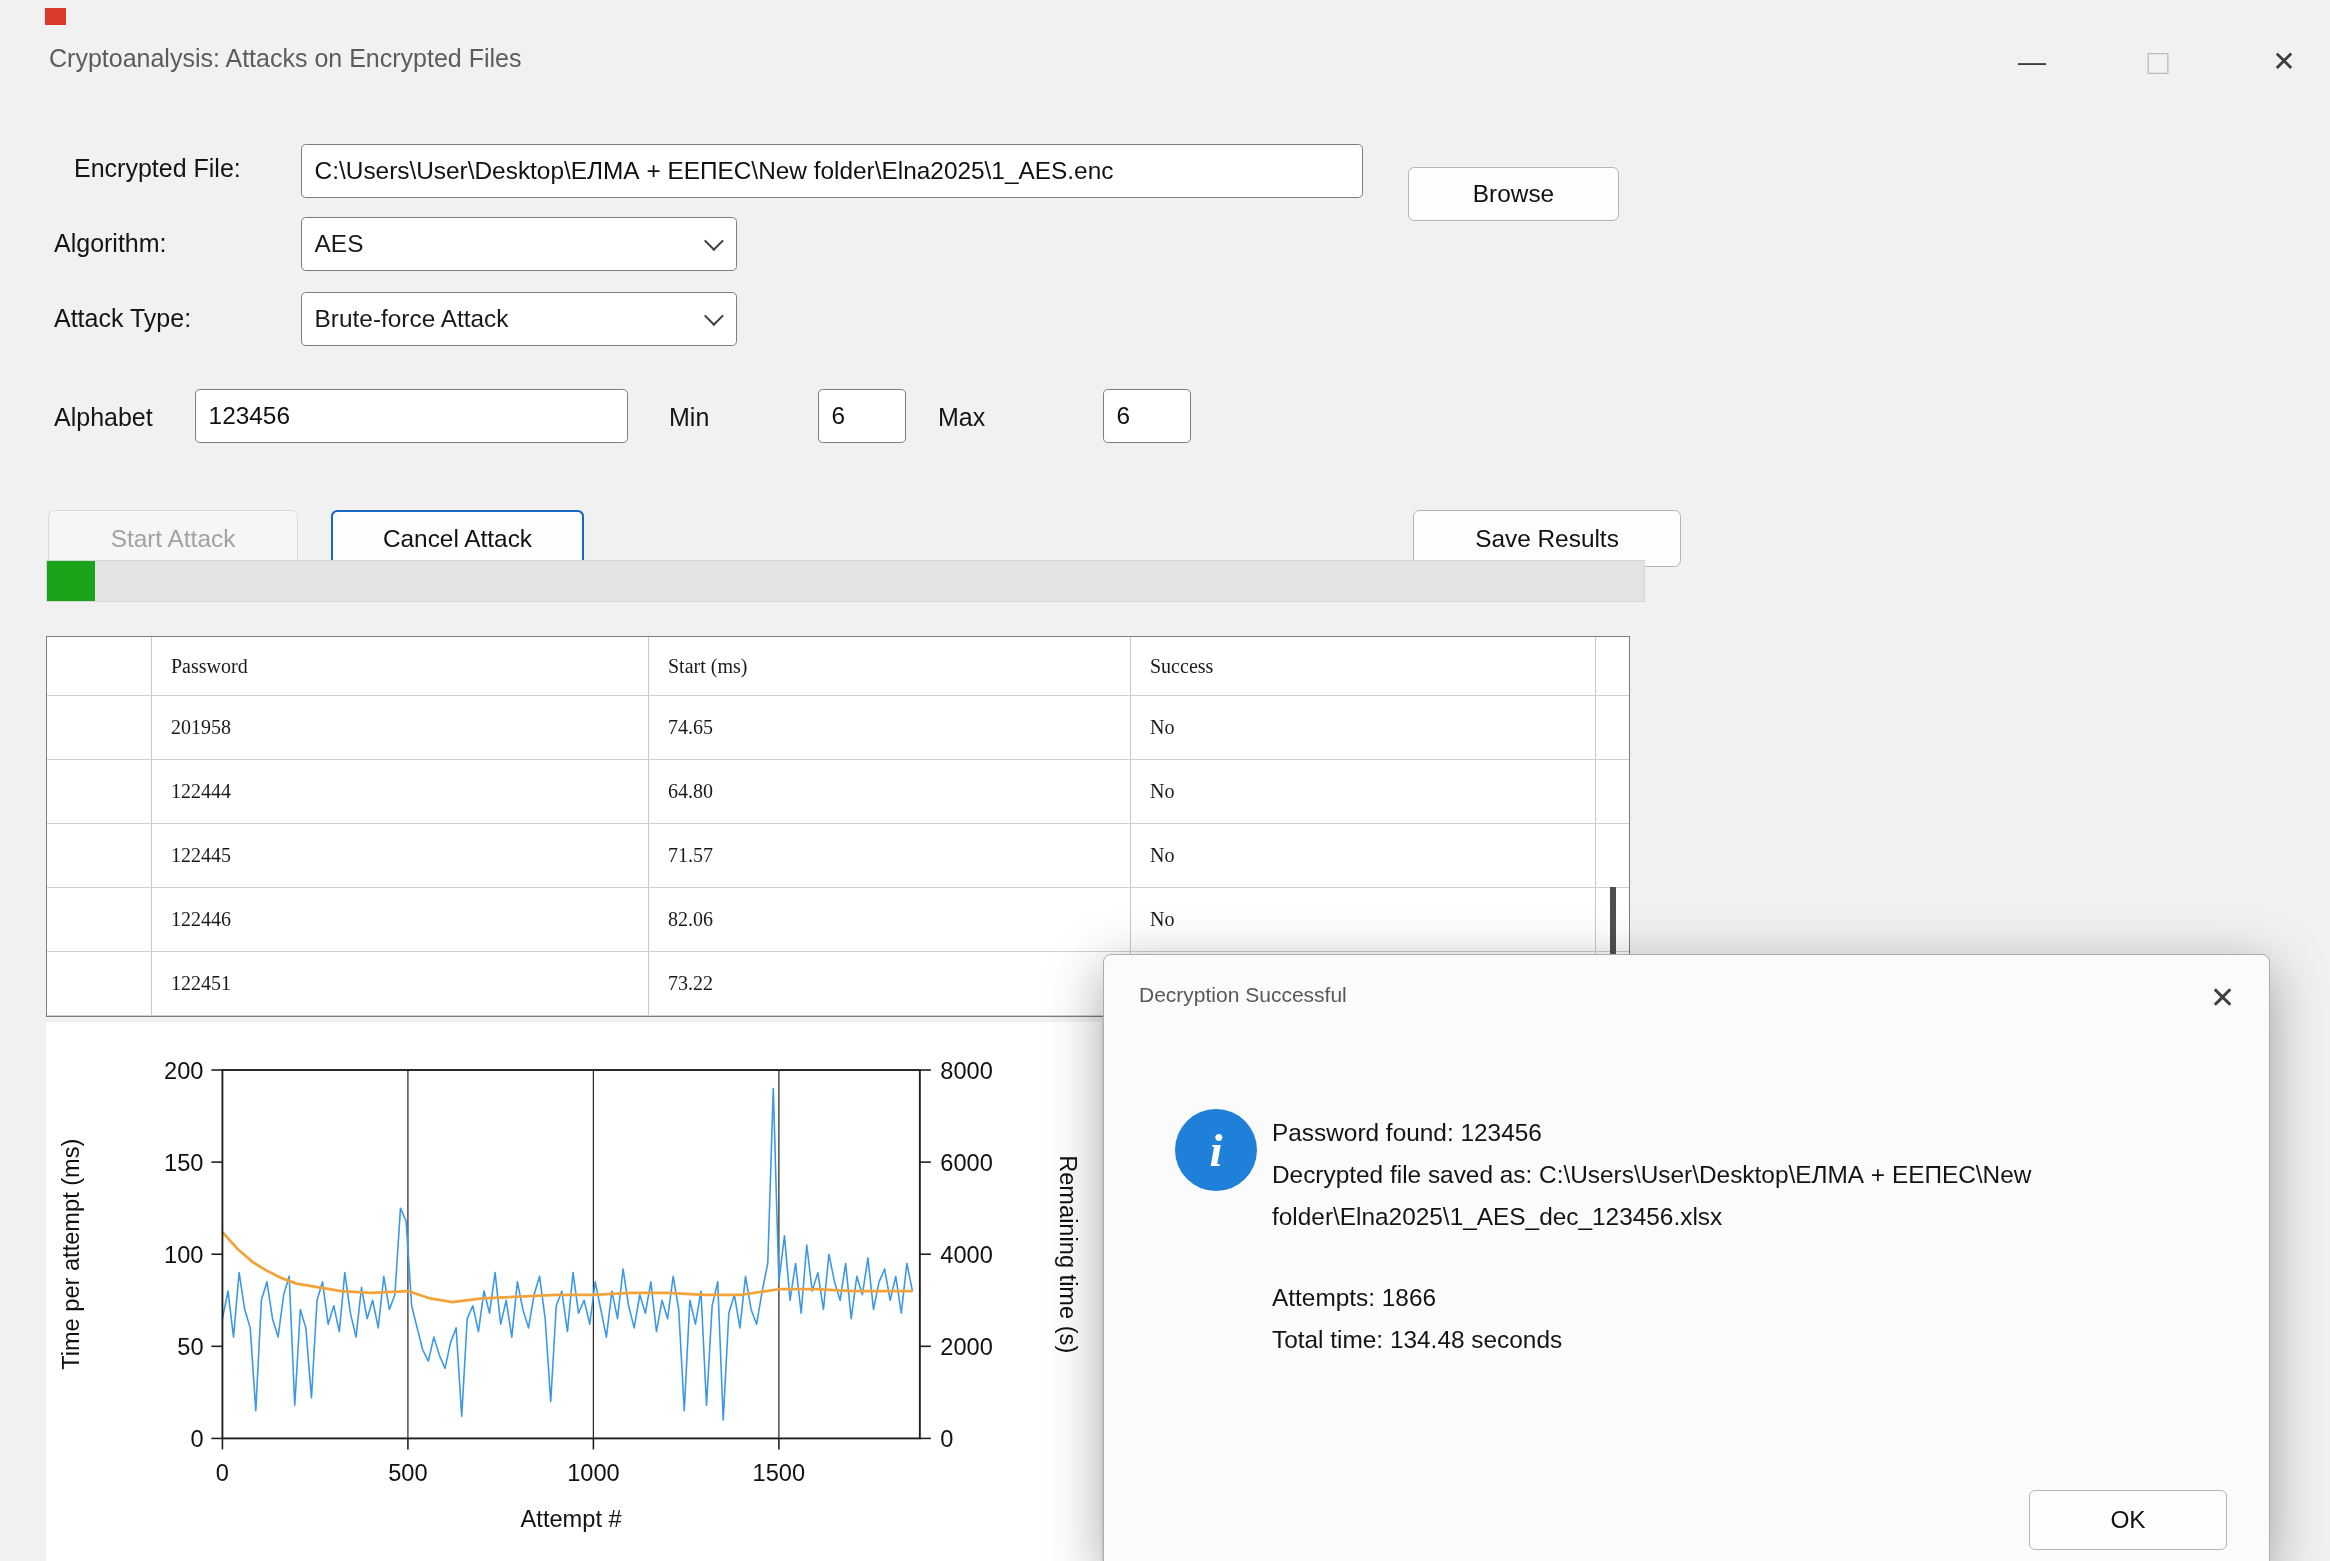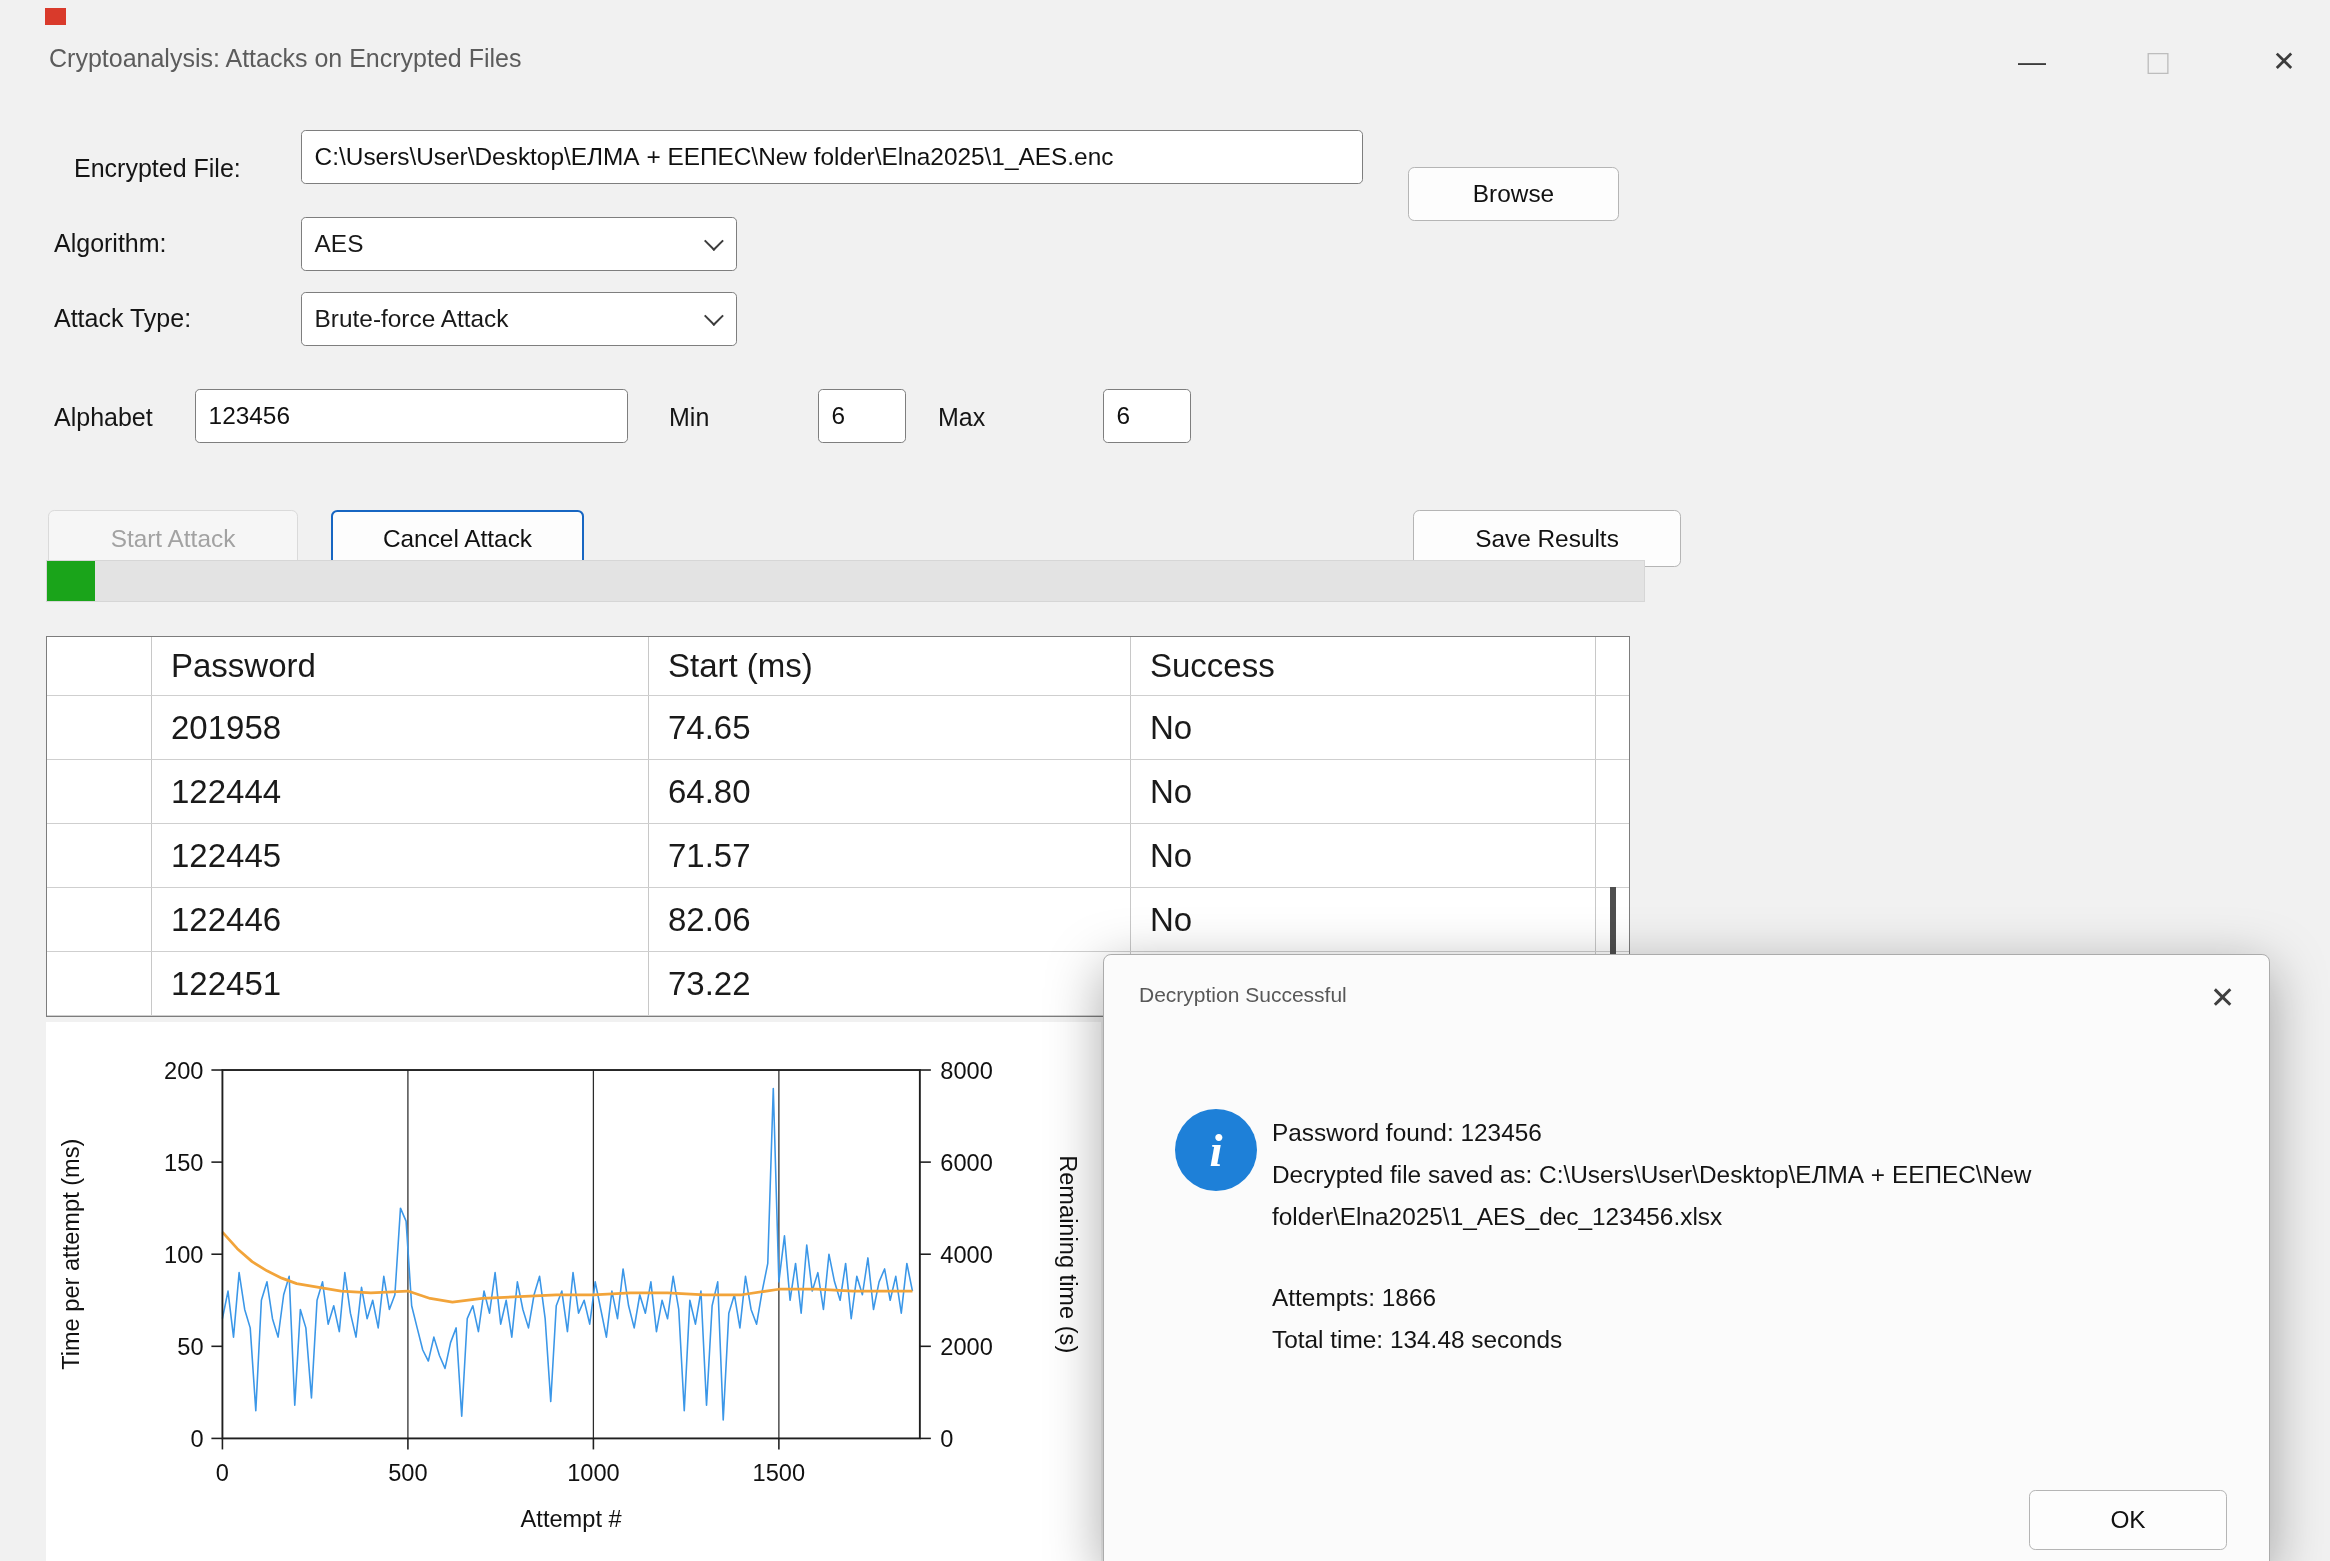--- a/index.html
+++ b/index.html
@@ -29,21 +29,21 @@
   }
   .btn-disabled{color:#a2a2a2;background:#f6f6f6;border-color:#dadada;}
   .btn-focus{border:2.4px solid #1766c2;}
   .progress-track{background:#e3e3e3;border:0.8px solid #d6d6d6;box-sizing:border-box;}
   .progress-fill{height:100%;background:#1aa41a;}
   
   .grid-table{background:#fff;border:1.6px solid #7d7d7d;box-sizing:border-box;}
   .t-row{display:flex;border-bottom:0.8px solid #cfcfcf;height:63px;align-items:center;}
   .t-row.header{height:58px;}
   .t-cell{box-sizing:border-box;border-right:0.8px solid #c8c8c8;height:100%;
-    display:flex;align-items:center;padding-left:19px;font-size:33px;overflow:hidden;white-space:nowrap;}
+    display:flex;align-items:center;padding-left:19px;font-size:20px;overflow:hidden;white-space:nowrap;font-family:Liberation Serif, serif;}
   .c-sel{width:105px;padding-left:0;}
   .c-pass{width:497px;}
   .c-time{width:482px;}
   .c-succ{width:465px;}
   .c-gut{flex:1;border-right:none;padding-left:0;}
   .scroll-thumb{width:6.3px;height:76px;background:#4f4f4f;}
   
   .chart-wrap{background:#ffffff;}
   
   .dialog{
@@ -68,21 +68,21 @@
   <span>—</span>
 </div>
 <div class="abs win-btn" style="left:2125px;top:33px;font-size:35px;color:#bdbdbd;">
   <span>□</span>
 </div>
 <div class="abs win-btn" style="left:2251px;top:33px;">
   <span>✕</span>
 </div>
 
 <div class="abs label" style="left:38px;top:154px;margin-left:36px;">Encrypted File:</div>
-<input class="abs text-input" style="left: 301px; top: 130px; width: 1062px;" value="C:\Users\User\Desktop\ЕЛМА + ЕЕПЕС\New folder\Elna2025\1_AES.enc">
+<input class="abs text-input" style="left: 301px; top: 144px; width: 1062px;" value="C:\Users\User\Desktop\ЕЛМА + ЕЕПЕС\New folder\Elna2025\1_AES.enc">
 <div class="abs btn" style="left:1408px;top:142px;width:211px;height:54px;">
   <span>Browse</span>
 </div>
 
 <div class="abs label" style="left:54px;top:229px;">Algorithm:</div>
 <div class="abs select-box" style="left:301px;top:217px;width:436px;">
   <span>AES</span>
   <span class="chev"></span>
 </div>
 

